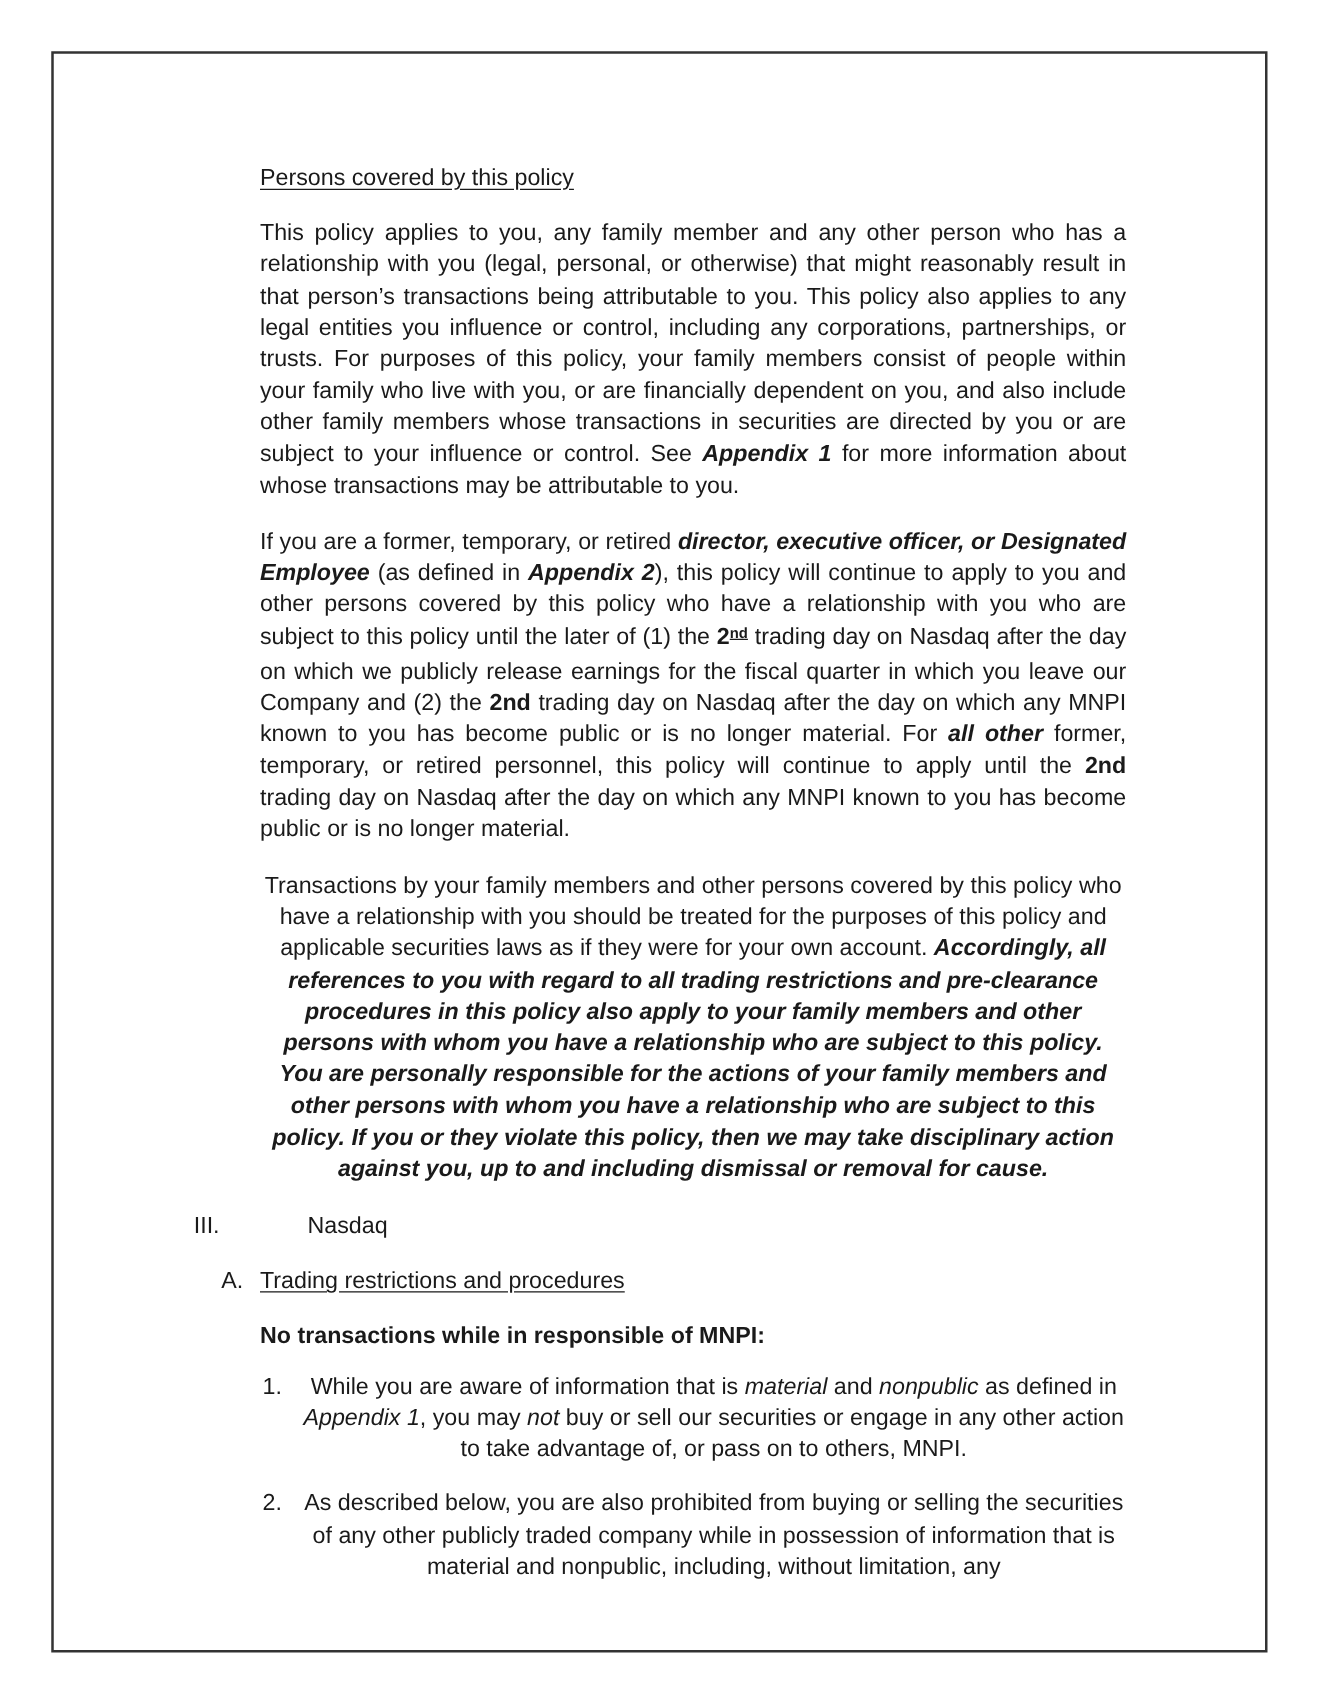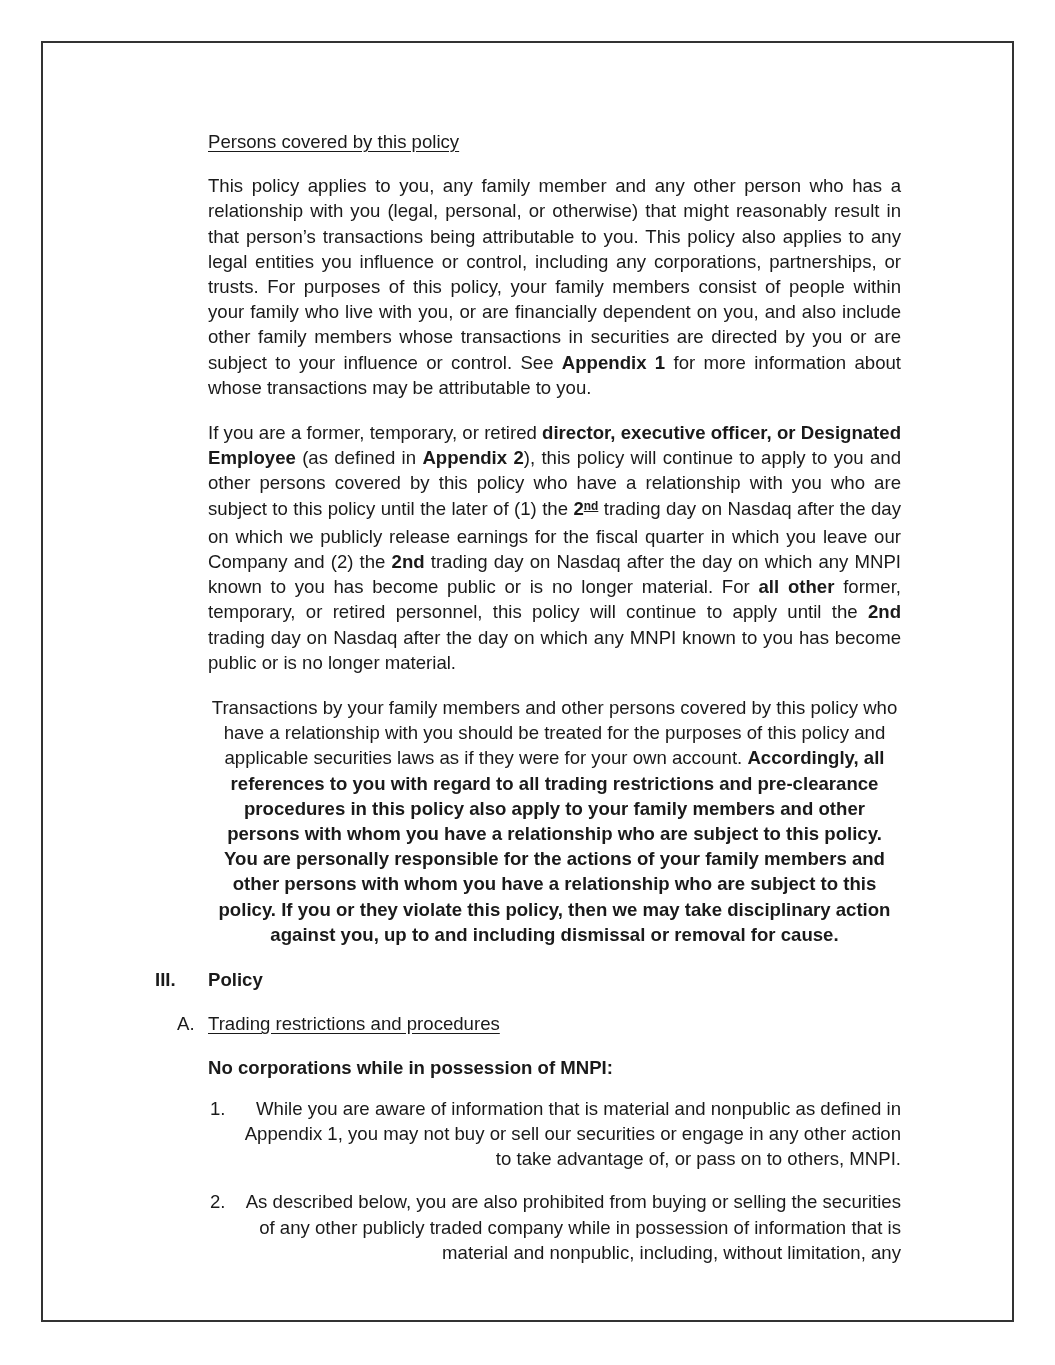--- a/index.html
+++ b/index.html
@@ -37,31 +37,32 @@
     margin: 0 0 19px 53px;
     width: 693px;
   }
   p.body-para {
     margin: 0 0 20px 53px;
     width: 693px;
   }
   p.just { text-align: justify; }
   p.left { text-align: center; }
   .b { font-weight: 700; }
-  .i { }
+  .i { font-style: italic; }
   .sup {
     font-size: 64%;
     position: relative;
     top: -0.38em;
     text-decoration: underline;
   }
   .section-row {
     display: flex;
     margin: 0 0 19px 0;
-    font-weight: 700;
+    font-weight: 400;
+    gap: 38px;
   }
   .section-num { width: 53px; flex: 0 0 53px; }
   .subsection-row {
     display: flex;
     margin: 0 0 18px 22px;
   }
   .subsection-letter { width: 31px; flex: 0 0 31px; }
   .subsection-title {
     text-decoration: underline;
     text-underline-offset: 3px;
@@ -69,47 +70,47 @@
   .sub-heading {
     font-weight: 700;
     margin: 0 0 16px 53px;
     width: 693px;
   }
   .list-item {
     display: flex;
     margin: 0 0 18px 55px;
   }
   .list-num { width: 31px; flex: 0 0 31px; }
-  .list-text { width: 660px; text-align: right; }
+  .list-text { width: 660px; text-align: center; }
 </style>
 </head>
 <body>
 
 <div class="page-frame">
   <div class="doc">
 
     <div class="doc-heading">Persons covered by this policy</div>
 
     <p class="body-para just"><span>This policy applies to you, any family member and any other person who has a relationship with you (legal, personal, or otherwise) that might reasonably result in that person’s transactions being attributable to you. This policy also applies to any legal entities you influence or control, including any corporations, partnerships, or trusts. For purposes of this policy, your family members consist of people within your family who live with you, or are financially dependent on you, and also include other family members whose transactions in securities are directed by you or are subject to your influence or control. See </span><span class="b i">Appendix 1</span><span> for more information about whose transactions may be attributable to you.</span></p>
 
     <p class="body-para just"><span>If you are a former, temporary, or retired </span><span class="b i">director, executive officer, or Designated Employee</span><span> (as defined in </span><span class="b i">Appendix 2</span><span>), this policy will continue to apply to you and other persons covered by this policy who have a relationship with you who are subject to this policy until the later of (1) the </span><span class="b">2</span><span class="b sup">nd</span><span> trading day on Nasdaq after the day on which we publicly release earnings for the fiscal quarter in which you leave our Company and (2) the </span><span class="b">2nd</span><span> trading day on Nasdaq after the day on which any MNPI known to you has become public or is no longer material. For </span><span class="b i">all other</span><span> former, temporary, or retired personnel, this policy will continue to apply until the </span><span class="b">2nd</span><span> trading day on Nasdaq after the day on which any MNPI known to you has become public or is no longer material.</span></p>
 
     <p class="body-para left"><span>Transactions by your family members and other persons covered by this policy who have a relationship with you should be treated for the purposes of this policy and applicable securities laws as if they were for your own account. </span><span class="b i">Accordingly, all references to you with regard to all trading restrictions and pre-clearance procedures in this policy also apply to your family members and other persons with whom you have a relationship who are subject to this policy. You are personally responsible for the actions of your family members and other persons with whom you have a relationship who are subject to this policy. If you or they violate this policy, then we may take disciplinary action against you, up to and including dismissal or removal for cause.</span></p>
 
     <div class="section-row">
       <span class="section-num">III.</span>
-      <span class="section-title">Policy</span>
+      <span class="section-title">Nasdaq</span>
     </div>
 
     <div class="subsection-row">
       <span class="subsection-letter">A.</span>
       <span class="subsection-title">Trading restrictions and procedures</span>
     </div>
 
-    <div class="sub-heading">No corporations while in possession of MNPI:</div>
+    <div class="sub-heading">No transactions while in responsible of MNPI:</div>
 
     <div class="list-item">
       <span class="list-num">1.</span>
       <span class="list-text"><span>While you are aware of information that is </span><span class="i">material</span><span> and </span><span class="i">nonpublic</span><span> as defined in </span><span class="i">Appendix 1</span><span>, you may </span><span class="i">not</span><span> buy or sell our securities or engage in any other action to take advantage of, or pass on to others, MNPI.</span></span>
     </div>
 
     <div class="list-item">
       <span class="list-num">2.</span>
       <span class="list-text"><span>As described below, you are also prohibited from buying or selling the securities of any other publicly traded company while in possession of information that is material and nonpublic, including, without limitation, any</span></span>
     </div>

